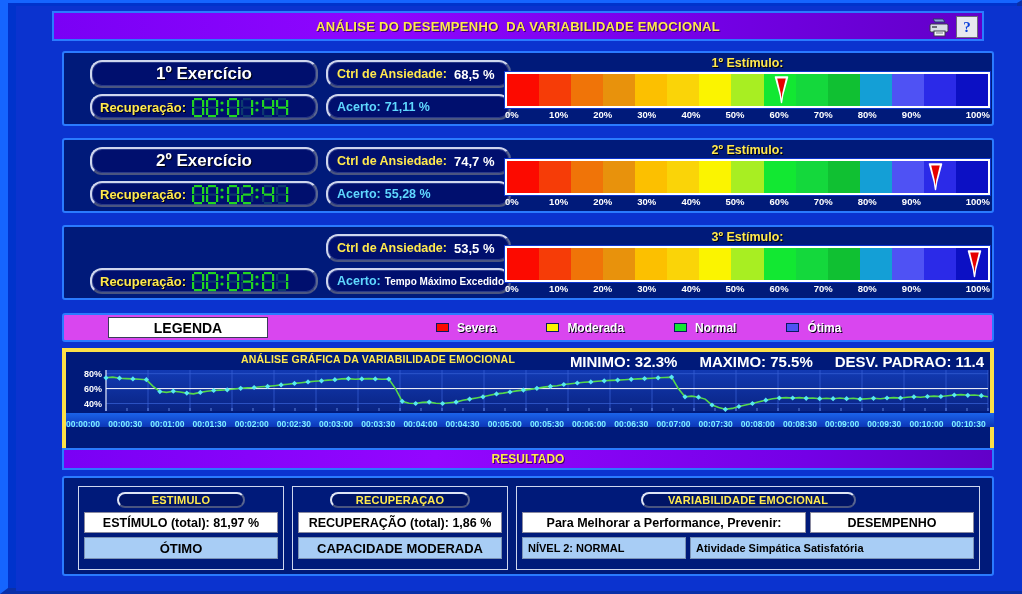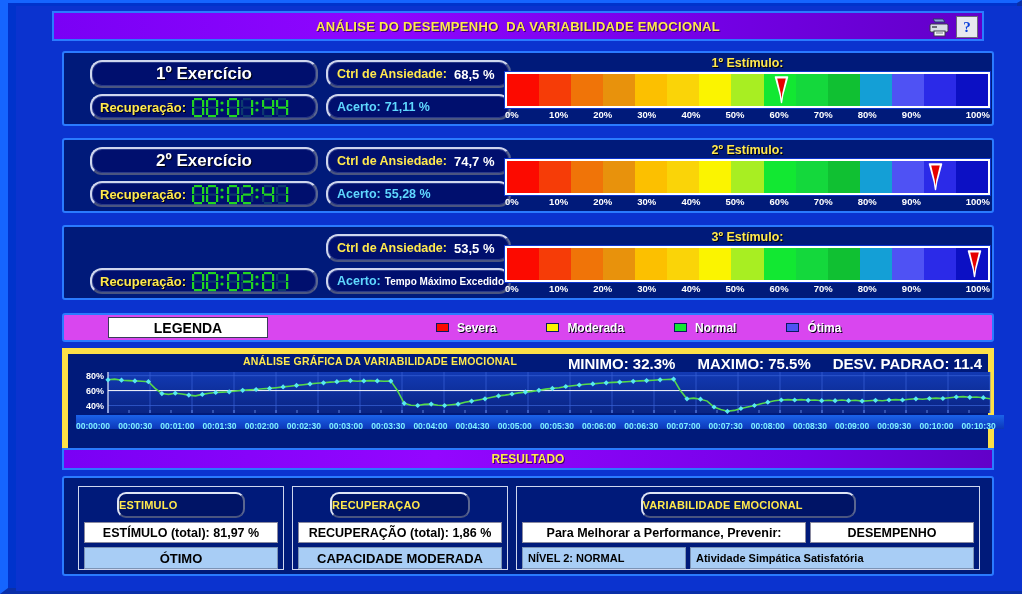--- a/index.html
+++ b/index.html
@@ -187,21 +187,21 @@
   .leg-item span.lt {
     color: #ffffff; font-size: 12px; font-weight: bold;
     text-shadow: 1px 1px 0 #001;
   }
 
   
   .chart-panel {
     position: absolute; left: 46px; top: 342px;
     width: 932px; height: 113px;
     background: #001a7a;
-    border: 6px solid #fde047;
+    border: 4px solid #fde047;
   }
   .chart-head {
     position: relative; height: 15px;
   }
   .chart-title {
     position: absolute; left: 175px; top: 1px;
     color: #ffe94d; font-size: 10.5px; font-weight: bold;
     letter-spacing: .2px;
   }
   .chart-stats {
@@ -209,21 +209,21 @@
     display: flex; gap: 22px;
   }
   .chart-stats span {
     color: #ffffff; font-size: 15px; font-weight: bold;
   }
   .plot-area {
     position: absolute; left: 0; top: 15px;
     width: 928px; height: 60px;
   }
   .axis-strip {
-    position: absolute; left: 8px; bottom: 0;
+    position: absolute; left: 0; bottom: 0;
     width: 928px; height: 14px;
     background: linear-gradient(180deg,#1b63ea,#0c37b8);
     overflow: hidden;
     white-space: nowrap;
   }
   .axis-strip span {
     display: inline-block;
     color: #7ff0ff; font-size: 8.5px; font-weight: bold;
     font-family: "Liberation Sans", sans-serif;
     line-height: 14px;
@@ -252,26 +252,26 @@
     position: absolute; top: 8px; height: 84px;
     background: #001a7a;
     border: 1px solid #cfd6ee;
   }
   .rcol-a { left: 14px; width: 206px; }
   .rcol-b { left: 228px; width: 216px; }
   .rcol-c { left: 452px; width: 464px; }
 
   .pill {
     margin: 5px auto 0 auto;
-    height: 26px;
+    height: 16px;
     background: #001466;
     border: 2px solid;
     border-color: #dfe5f5 #5a6690 #4a5580 #dfe5f5;
     border-radius: 9px;
-    display: flex; align-items: center; 
+    display: flex; align-items: center; justify-content: center;
   }
   .pill span {
     color: #ffe94d; font-size: 11px; font-weight: bold;
     letter-spacing: .2px;
   }
   .pill-a { width: 128px; }
   .pill-b { width: 140px; }
   .pill-c { width: 215px; }
 
   .wbox {

